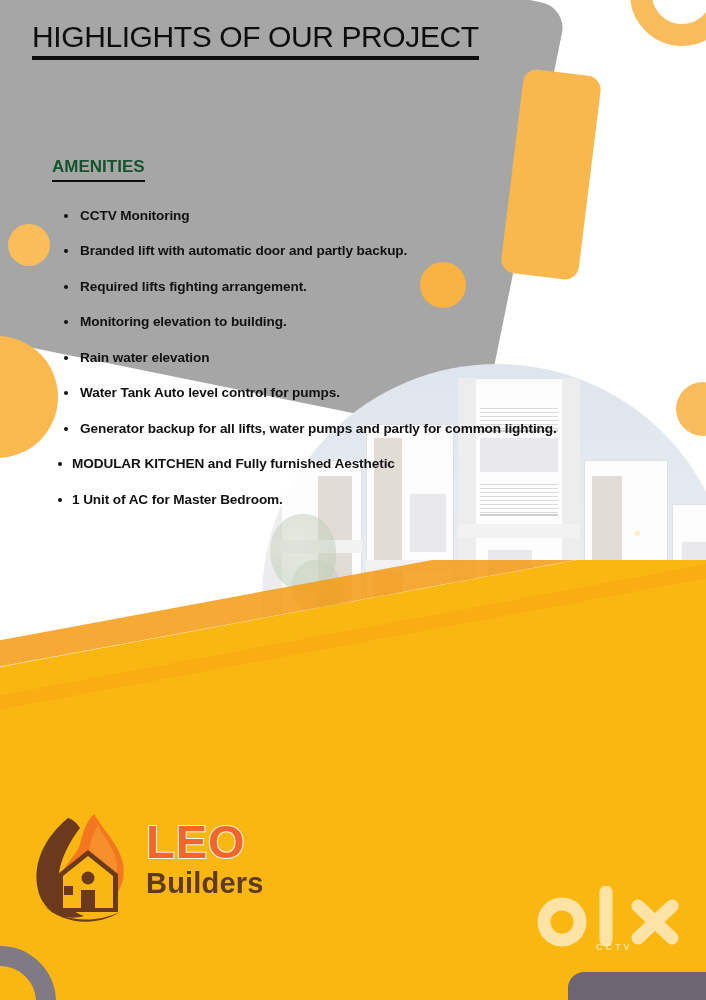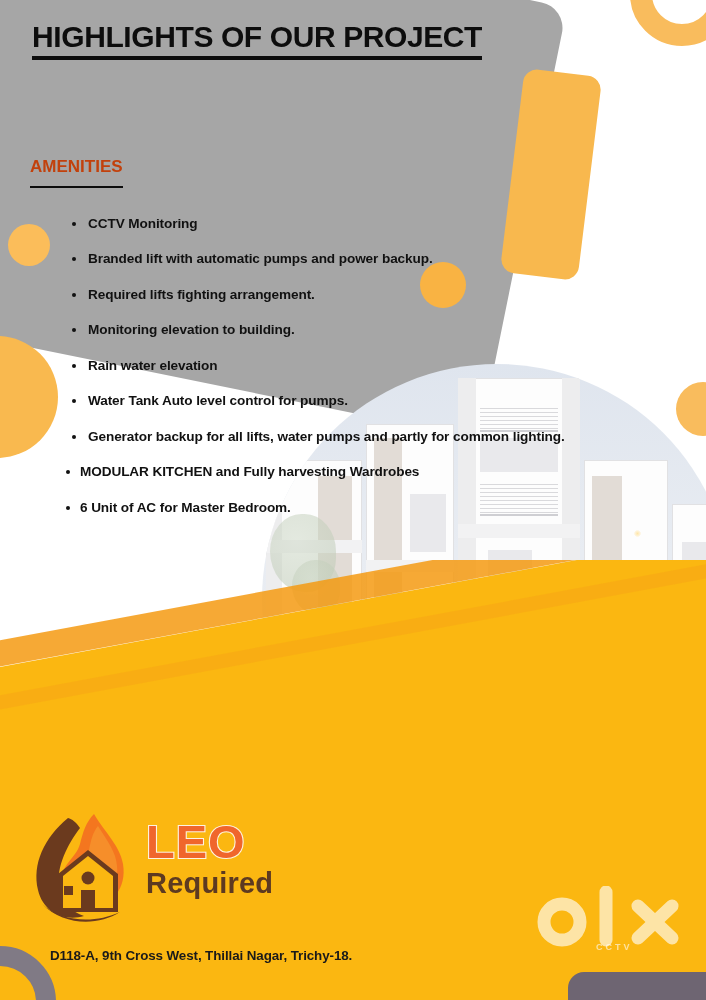--- a/index.html
+++ b/index.html
@@ -124,31 +124,31 @@
   
   .rect-br{
     left:568px; top:972px;
     width:160px;height:70px;
     background:#6e6572;border-radius:16px;
   }
 
   
   .title{
     position:absolute;left:32px;top:20px;
-    font-size:30px;font-weight:bold;letter-spacing:-.4px;
+    font-size:30px;font-weight:normal;letter-spacing:-.4px;
     color:#0d0d0d;font-family:"Liberation Sans",sans-serif;
     border-bottom:4px solid #0d0d0d;padding-bottom:2px;
   }
   .amenities{
-    position:absolute;left:30px;top:157px;
-    font-size:17px;font-weight:bold;color:#c2410c;
-    border-bottom:2.5px solid #0d0d0d;padding-bottom:9px;
-  }
-
-  .list{position:absolute;left:50px;top:200px;width:640px;margin:16px;padding:0;list-style:none;}
+    position:absolute;left:52px;top:157px;
+    font-size:17px;font-weight:bold;color:#14532d;
+    border-bottom:2.5px solid #0d0d0d;padding-bottom:3px;
+  }
+
+  .list{position:absolute;left:50px;top:200px;width:640px;margin:8px;padding:0;list-style:none;}
   .list li{
     position:relative;
     padding-left:22px;
     margin-bottom:18.5px;
     font-size:13.6px;font-weight:bold;color:#111;
     line-height:1.25;
     letter-spacing:-.1px;
   }
   .list li::before{
     content:"";position:absolute;left:6px;top:6px;
@@ -262,28 +262,28 @@
   <div class="band-fill"></div>
 
   <div class="deco ring-bl"></div>
   <div class="deco rect-br"></div>
 
   <div class="title">HIGHLIGHTS OF OUR PROJECT</div>
   <div class="amenities">AMENITIES</div>
 
   <ul class="list">
     <li>CCTV Monitoring</li>
-    <li>Branded lift with automatic pumps and power backup.</li>
+    <li>Branded lift with automatic door and partly backup.</li>
     <li>Required lifts fighting arrangement.</li>
     <li>Monitoring elevation to building.</li>
     <li>Rain water elevation</li>
     <li>Water Tank Auto level control for pumps.</li>
     <li>Generator backup for all lifts, water pumps and partly for common lighting.</li>
-    <li class="tight">MODULAR KITCHEN and Fully harvesting Wardrobes</li>
-    <li class="tight">6 Unit of AC for Master Bedroom.</li>
+    <li class="tight">MODULAR KITCHEN and Fully furnished Aesthetic</li>
+    <li class="tight">1 Unit of AC for Master Bedroom.</li>
   </ul>
 
   <div class="logo">
     <div class="logo-mark">
       <svg viewBox="0 0 118 118" width="118" height="118">
 
         <path d="M66 6 C78 26 92 38 95 56 C99 80 84 98 62 100 C44 101 32 88 33 72 C34 56 48 50 52 36 C55 24 58 14 66 6 Z" fill="#f4761f"></path>
         <path d="M70 18 C80 34 88 44 89 58 C91 76 80 90 64 92 C52 93 44 84 45 72 C46 60 58 54 61 42 C63 32 65 24 70 18 Z" fill="#f68e2a"></path>
 
         <path d="M40 10 C16 30 4 56 10 82 C15 104 36 114 56 108 C44 104 33 94 31 80 C28 58 40 36 52 20 C48 14 44 11 40 10 Z" fill="#6b3a1e"></path>
@@ -291,25 +291,24 @@
 
         <path d="M60 42 L90 66 L90 104 L30 104 L30 66 Z" fill="#6b3a1e"></path>
         <path d="M60 48 L85 68 L85 100 L35 100 L35 68 Z" fill="#fbb711"></path>
         <circle cx="60" cy="70" r="6.5" fill="#6b3a1e"></circle>
         <rect x="53" y="82" width="14" height="22" fill="#6b3a1e"></rect>
         <rect x="36" y="78" width="9" height="9" fill="#6b3a1e"></rect>
       </svg>
     </div>
     <div class="logo-text">
       <div class="leo">LEO</div>
-      <div class="builders">Required</div>
+      <div class="builders">Builders</div>
     </div>
   </div>
 
-  <div class="address">D118-A, 9th Cross West, Thillai Nagar, Trichy-18.</div>
 
   <div class="olx">
     <svg viewBox="0 0 150 64" width="150" height="64">
       <g fill="none" stroke="#fff6e0" stroke-width="13" stroke-linecap="round">
         <circle cx="28" cy="36" r="18"></circle>
         <line x1="72" y1="6" x2="72" y2="54"></line>
         <line x1="104" y1="20" x2="138" y2="52"></line>
         <line x1="138" y1="20" x2="104" y2="52"></line>
       </g>
     </svg>

